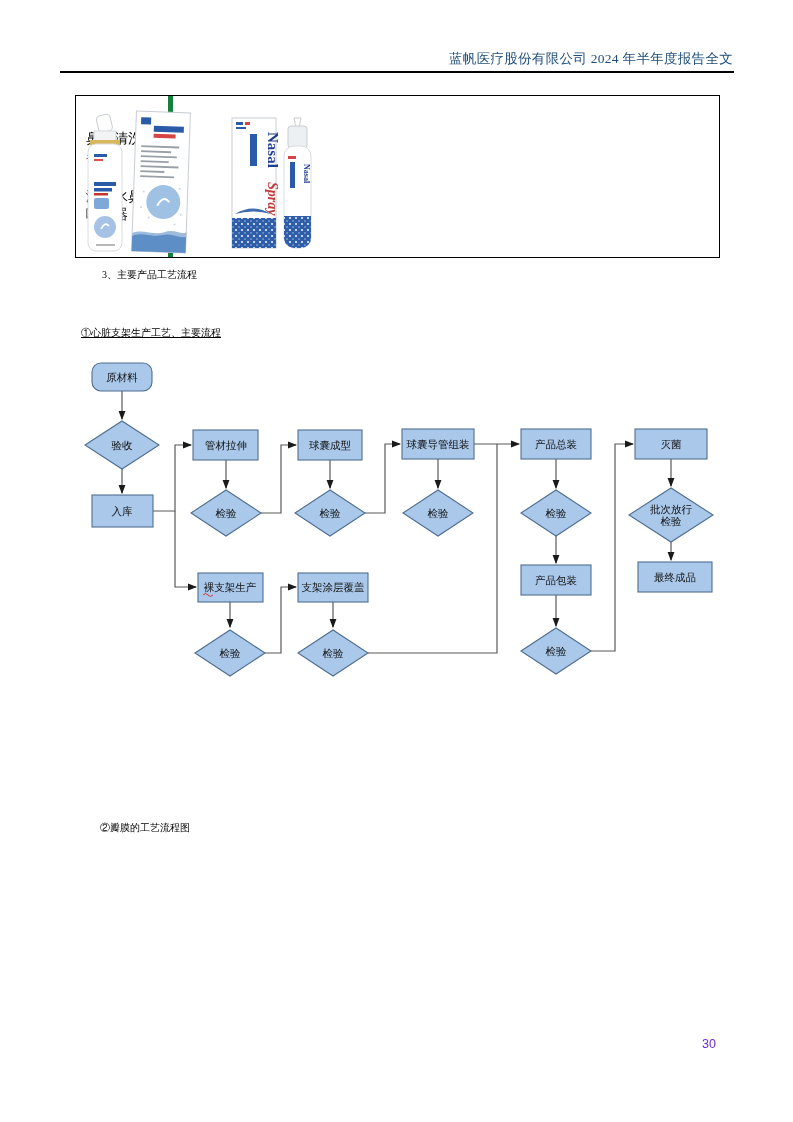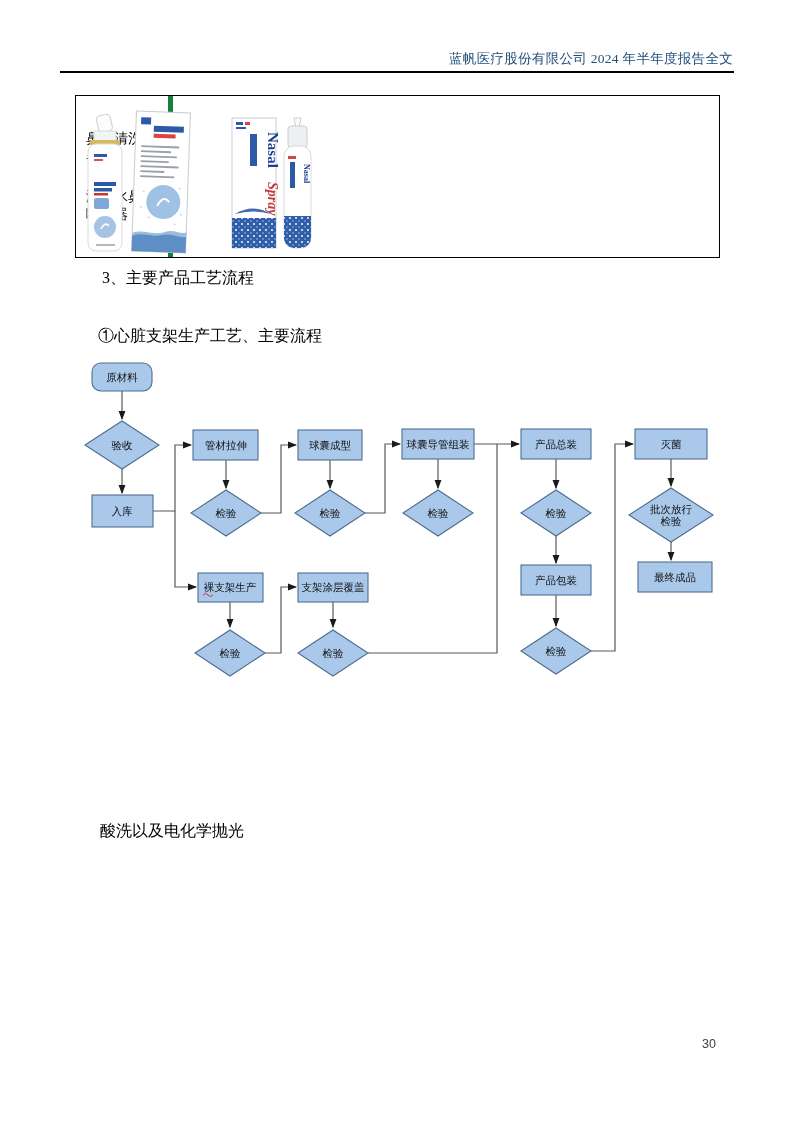--- a/index.html
+++ b/index.html
@@ -25,40 +25,40 @@
     border:1px solid #000; font-size:14px;
   }
   .cell {
     border-right:5px solid #15803d; display:flex; flex-direction:column;
     justify-content:center; padding-left:10px;
   }
   .cell:last-child { border-right:none; padding:0; align-items:center; }
   .cell .pline + .pline { margin-top:22px; }
   .img-cell svg { display:block; }
   
-  .sec { position:absolute; font-size:16px; white-space:nowrap; }
+  .sec { position:absolute; font-size:10px; white-space:nowrap; }
   #sec3   { left:102px; top:268px; }
   #sec3-1 { left:93px;  top:296px; }
-  #sec3-1a{ left:98px;  top:326px; }
+  #sec3-1a{ left:81px;  top:326px;text-decoration:underline; }
   #sec3-1b{ left:100px; top:821px; }
   
   .flowchart { position:absolute; left:50px; top:355px; width:700px; height:340px; }
   .flowchart text {
     font-family:"Liberation Sans","DejaVu Sans",sans-serif;
     font-size:10.5px; fill:#111;
   }
   
   .body-par {
     position:absolute; left:60px; top:688px; width:675px;
     font-size:14.5px; line-height:26.2px; text-align:justify;
     text-indent:2em; letter-spacing:0.2px;
   }
   
   .page-num {
-    position:absolute; top:1037px; right:77px; font-size:12.5px; color:#404040;
+    position:absolute; top:1037px; right:77px; font-size:12.5px; color:#6d28d9;
     font-family:"Liberation Sans","DejaVu Sans",sans-serif;
   }
 </style>
 </head>
 <body>
 
 <div class="page">
 
   <div class="header-title">蓝帆医疗股份有限公司 2024 年半年度报告全文</div>
   <div class="header-rule"></div>
@@ -228,17 +228,17 @@
       <text x="625" y="226">最终成品</text>
       <text x="180" y="302">检验</text>
       <text x="283" y="302">检验</text>
       <text x="506" y="300">检验</text>
     </g>
 
     <path d="M153,240 q2.5,-3 5,0 q2.5,3 5,0" stroke="#E03030" stroke-width="1" fill="none"></path>
   </svg>
 
 
-  <div class="sec" id="sec3-1b">酸洗以及电化学抛光</div>
+  <div class="sec" id="sec3-1b">②瓣膜的工艺流程图</div>
 
   <div class="page-num">30</div>
 
 </div>
 
 </body></html>

